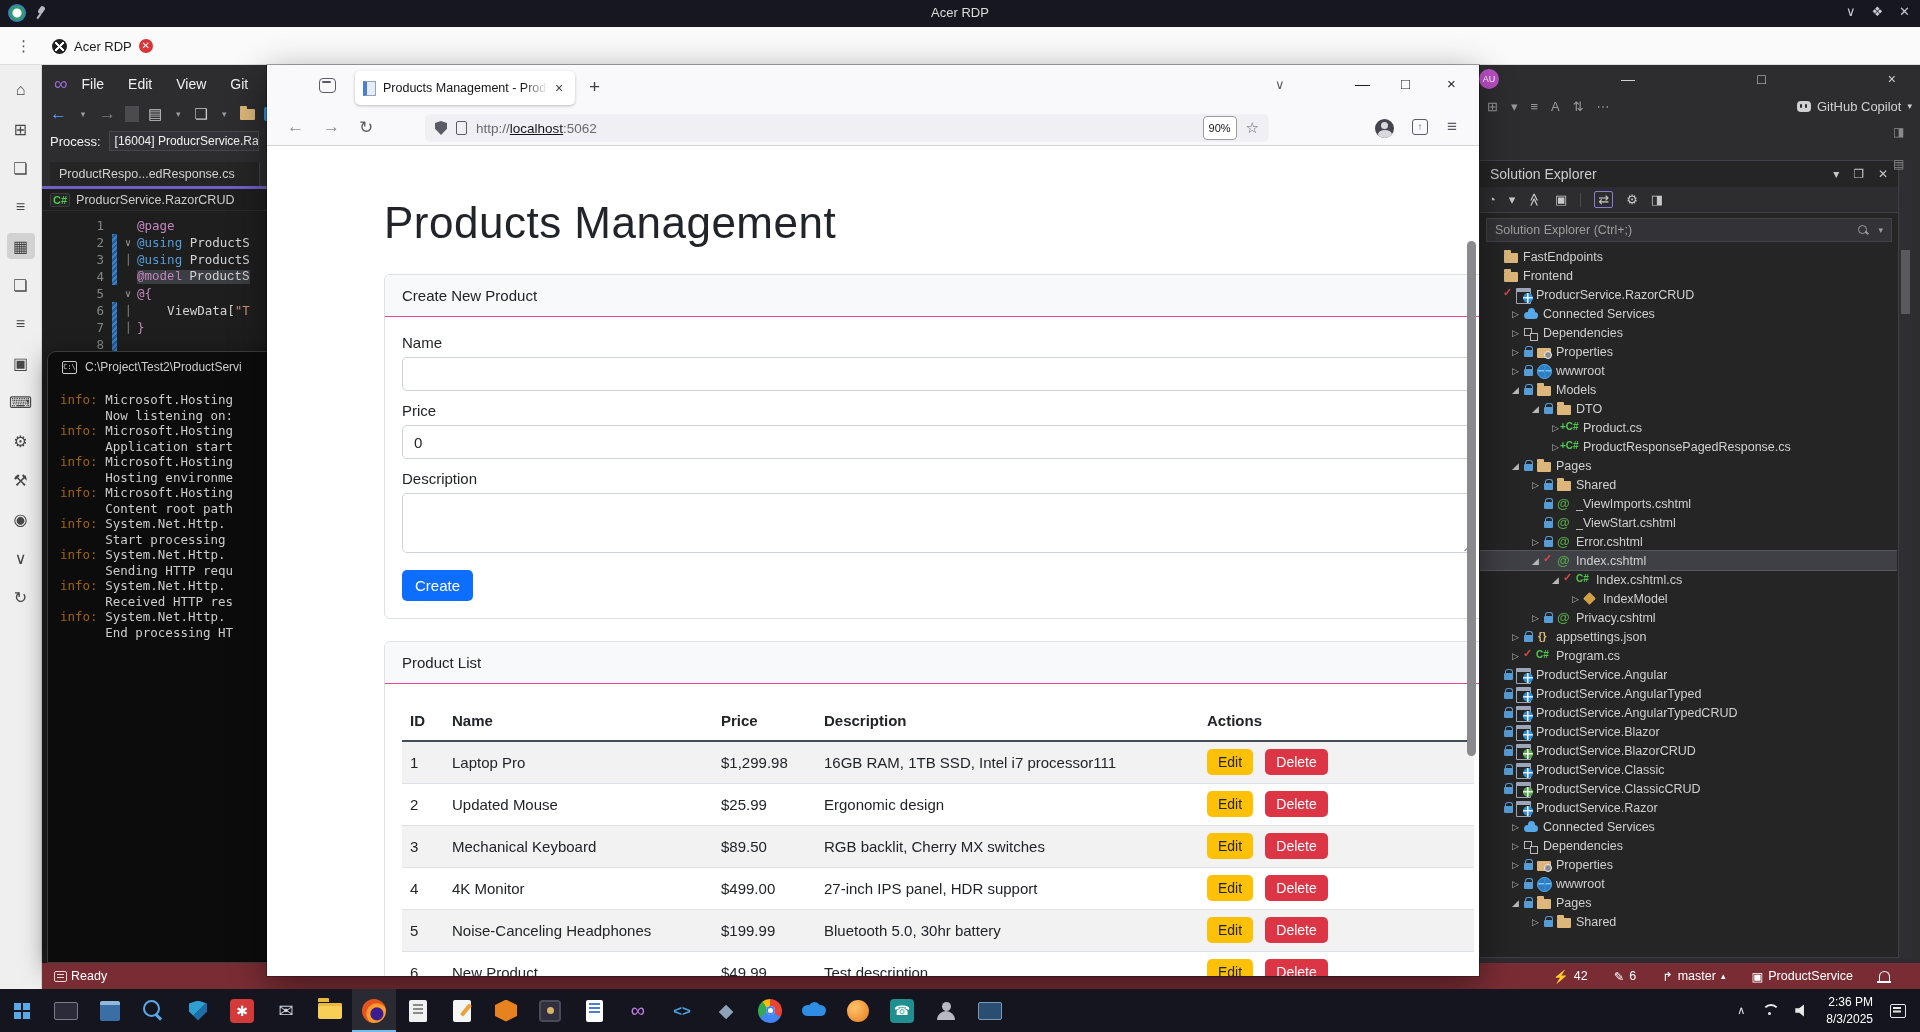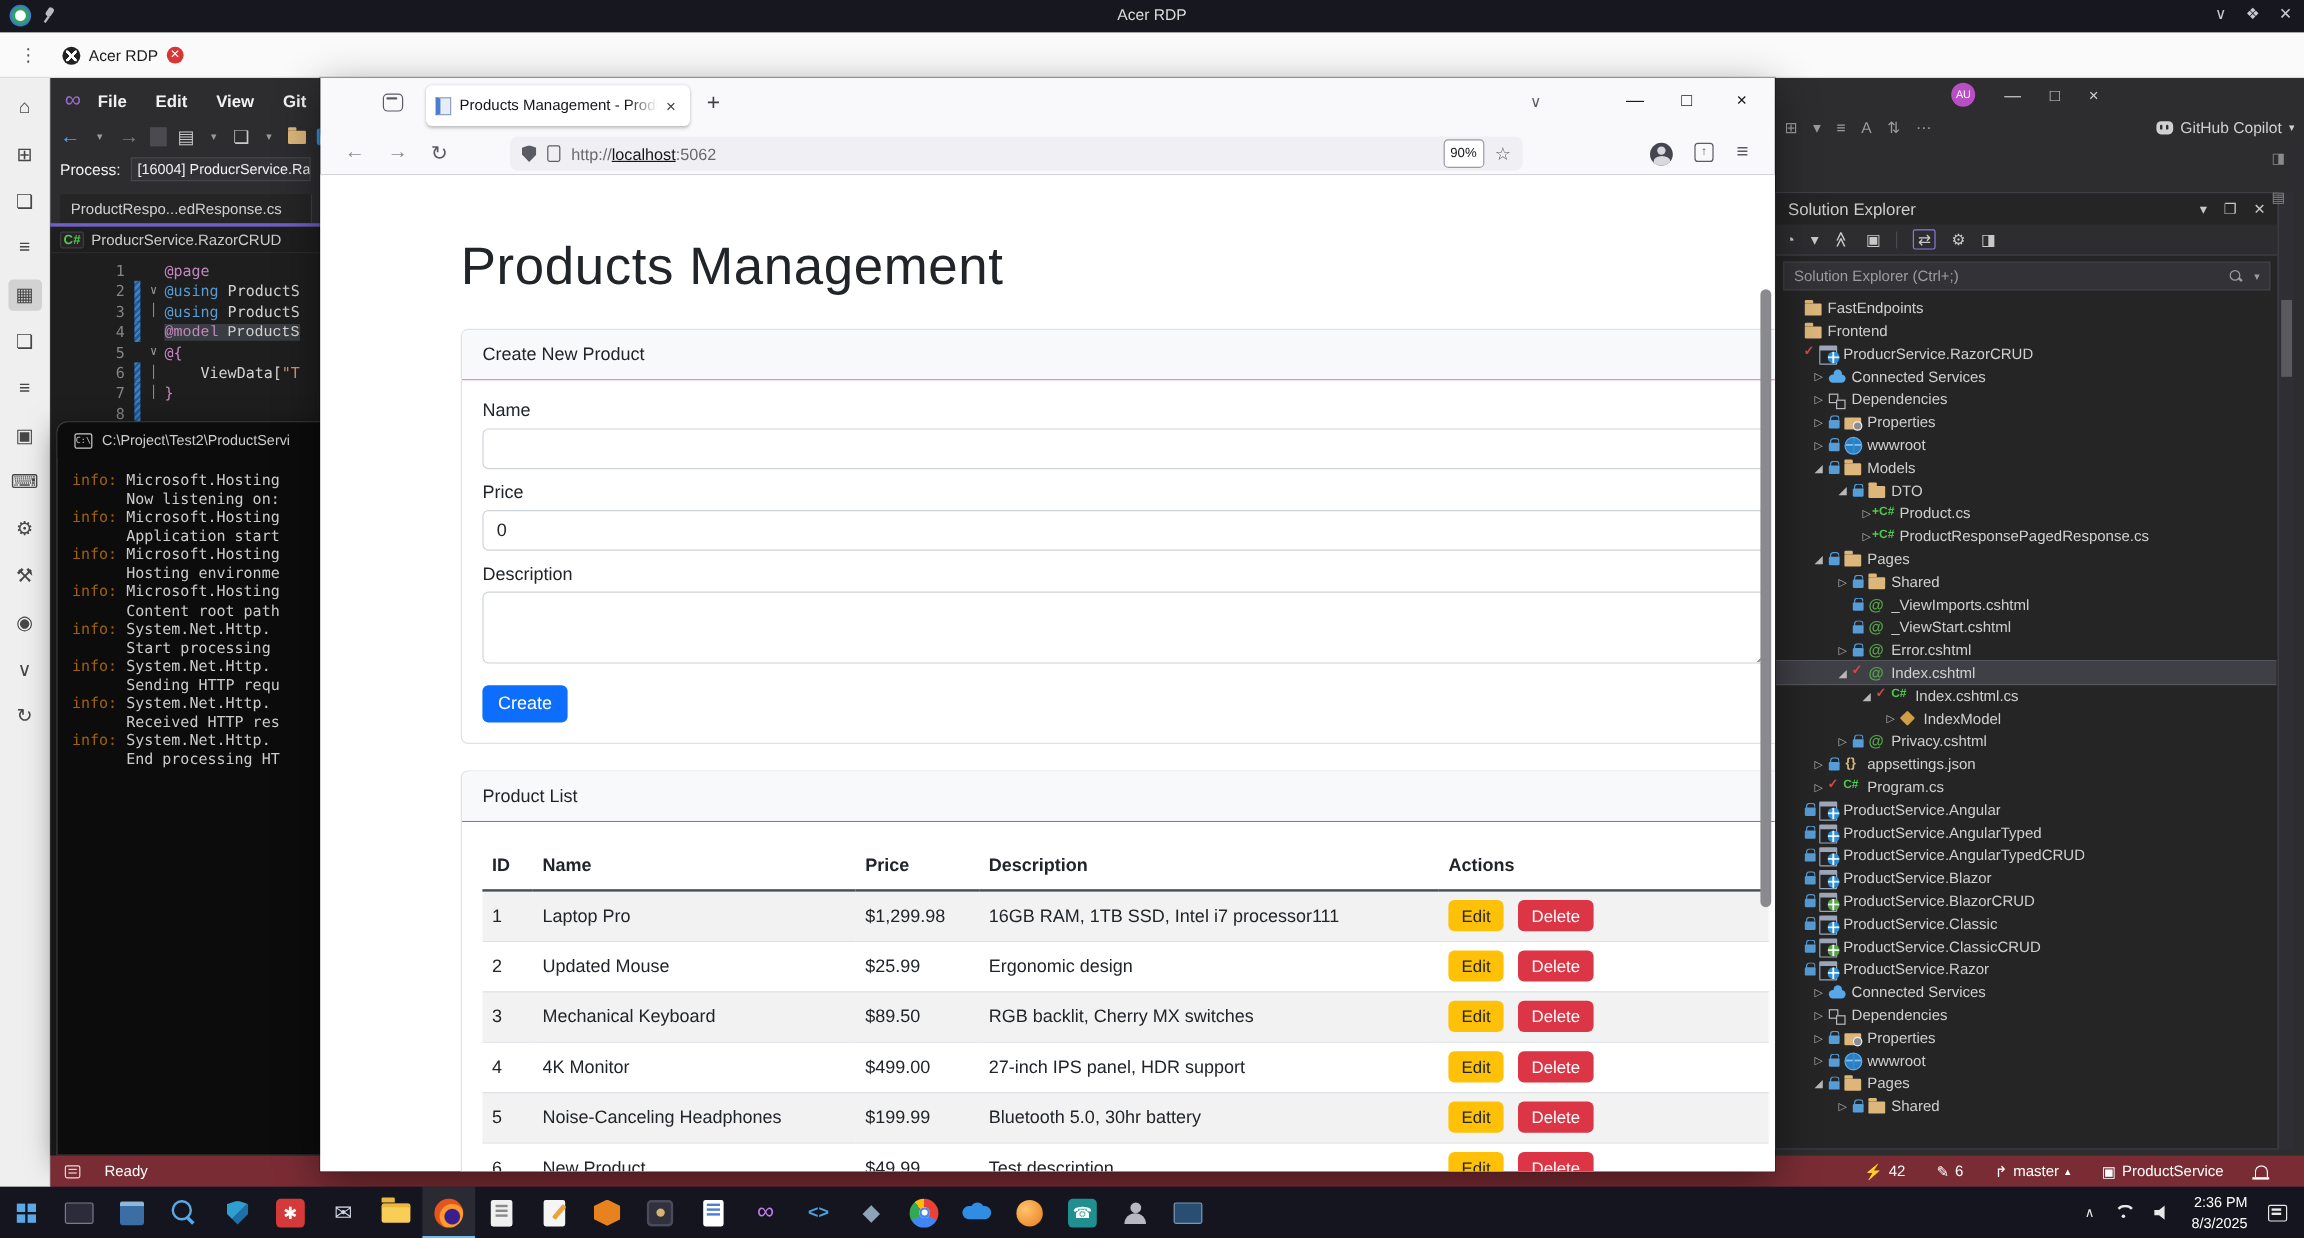--- a/index.html
+++ b/index.html
@@ -30,21 +30,21 @@
     line-height:14px;text-align:center;flex:0 0 14px;}
   .rdp-side{position:absolute;left:0;top:65px;width:42px;height:924px;background:#efefef;border-right:1px solid #d6d6d6;
     display:flex;flex-direction:column;align-items:center;padding-top:12px;gap:13px;}
   .rs-ico{width:28px;height:26px;display:flex;align-items:center;justify-content:center;color:#474747;font-size:16px;border-radius:4px;}
   .rs-ico.sel{background:#d2d2d2;}
 
   
   .vs-left{position:absolute;left:42px;top:65px;width:860px;height:898px;background:#2d2d30;}
   .vs-menu{position:absolute;left:0;top:6px;height:26px;display:flex;align-items:center;color:#f1f1f1;font-size:14px;}
   .vs-logo{color:#9b6bd3;font-size:19px;margin:0 14px 0 12px;}
-  .vs-menu span.mi{margin-right:24px;font-weight:bold;}
+  .vs-menu span.mi{margin-right:24px;}
   .vs-tools{position:absolute;left:8px;top:36px;height:26px;display:flex;align-items:center;gap:9px;color:#c8c8c8;font-size:15px;}
   .vt{display:inline-flex;align-items:center;justify-content:center;min-width:14px;}
   .vt.blue{color:#4aa3ff;font-size:17px;}
   .vt.dim{color:#7a7a7a;font-size:17px;}
   .vt.small{font-size:9px;color:#9a9a9a;}
   .vt.sep{width:1px;height:16px;background:#4a4a4f;}
   .vt.folder{width:15px;height:11px;background:#dcb67a;border-radius:1px;position:relative;}
   .vt.folder::before{content:"";position:absolute;left:0;top:-3px;width:7px;height:3px;background:#dcb67a;border-radius:1px 1px 0 0;}
   .vt.save,.vt.saveall{width:14px;height:14px;background:#3394dc;border-radius:2px;position:relative;}
   .vt.save::before,.vt.saveall::before{content:"";position:absolute;left:3px;top:0;width:8px;height:5px;background:#1e1e22;}
@@ -79,21 +79,21 @@
   .con-title{height:30px;display:flex;align-items:center;gap:8px;padding-left:14px;color:#cccccc;font-size:12px;
     border-radius:9px 9px 0 0;background:#0c0c0c;}
   .con-ico{width:15px;height:13px;border:1px solid #cccccc;border-radius:2px;color:#ccc;
     font-size:7px;line-height:11px;text-align:center;font-family:"DejaVu Sans Mono",monospace;}
   .con-body{padding:10px 0 0 12px;font-family:"DejaVu Sans Mono",monospace;font-size:12.5px;line-height:15.5px;color:#cccccc;}
   .cl .ci{color:#a16207;}
   .cl span{white-space:pre;}
 
   
   .vs-status{position:absolute;left:42px;top:963px;width:1878px;height:26px;background:#7a2c34;color:#ffffff;font-size:12.5px;}
-  .st-left{position:absolute;left:12px;top:0;height:26px;display:flex;align-items:center;gap:20px;}
+  .st-left{position:absolute;left:12px;top:0;height:26px;display:flex;align-items:center;gap:4px;}
   .st-lico{width:13px;height:11px;border:1px solid #efd7d7;border-radius:2px;position:relative;}
   .st-lico::before{content:"";position:absolute;left:2px;top:2px;right:2px;height:1.5px;background:#efd7d7;box-shadow:0 3px 0 #efd7d7;}
   .st-right{position:absolute;right:30px;top:0;height:26px;display:flex;align-items:center;gap:26px;}
   .st-item{display:flex;align-items:center;gap:5px;}
   .bell{width:11px;height:10px;border:1.5px solid #fff;border-bottom:none;border-radius:6px 6px 0 0;position:relative;}
   .bell::after{content:"";position:absolute;left:-3px;bottom:-2px;width:14px;height:2px;background:#fff;}
 
   
   .browser{position:absolute;left:267px;top:65px;width:1212px;height:911px;background:#f9f9fb;
     box-shadow:0 0 0 1px rgba(0,0,0,.25),0 10px 34px rgba(0,0,0,.45);}
@@ -151,21 +151,21 @@
   .ptable{width:100%;border-collapse:collapse;font-size:15px;color:#212529;}
   .ptable th{text-align:left;font-weight:bold;padding:11px 8px;border-bottom:2px solid #454d55;}
   .ptable td{padding:0 8px;border-bottom:1px solid #dee2e6;height:42px;vertical-align:middle;}
   .t-row:nth-child(odd){background:rgba(0,0,0,.05);}
   .col-id{width:42px;}.col-name{width:269px;}.col-price{width:103px;}.col-desc{width:383px;}
   .btn-edit{background:#ffc107;color:#212529;padding:5px 11px;margin-right:8px;font-size:14px;}
   .btn-del{background:#dc3545;color:#fff;padding:5px 11px;font-size:14px;}
 
   
   .vs-right{position:absolute;left:1479px;top:65px;width:441px;height:898px;background:#2d2d30;}
-  .vr-row1{position:absolute;left:0;top:0;width:441px;height:27px;display:flex;align-items:center;justify-content:center;
+  .vr-row1{position:absolute;left:0;top:0;width:441px;height:27px;display:flex;align-items:center;justify-content:space-between;
     gap:24px;padding-right:24px;color:#d0d0d0;font-size:14px;}
   .avatar{width:20px;height:20px;border-radius:50%;background:#b94fc4;color:#fff;font-size:9px;
     display:flex;align-items:center;justify-content:center;}
   .vr-row2{position:absolute;left:8px;top:27px;width:425px;height:28px;display:flex;align-items:center;gap:13px;
     color:#9a9a9a;font-size:13px;}
   .copilot{display:flex;align-items:center;gap:6px;color:#d0d0d0;margin-left:auto;}
   .cp-ico{width:14px;height:11px;border-radius:4px;background:#d0d0d0;position:relative;}
   .cp-ico::before{content:"";position:absolute;left:3px;top:3px;width:2.5px;height:4px;background:#2d2d30;border-radius:1px;box-shadow:5px 0 0 #2d2d30;}
   .se{position:absolute;left:0;top:95px;width:419px;height:798px;background:#252526;border:1px solid #3f3f46;border-right:none;}
   .se-title{height:26px;display:flex;align-items:center;padding:0 10px;color:#cccccc;font-size:14px;}

